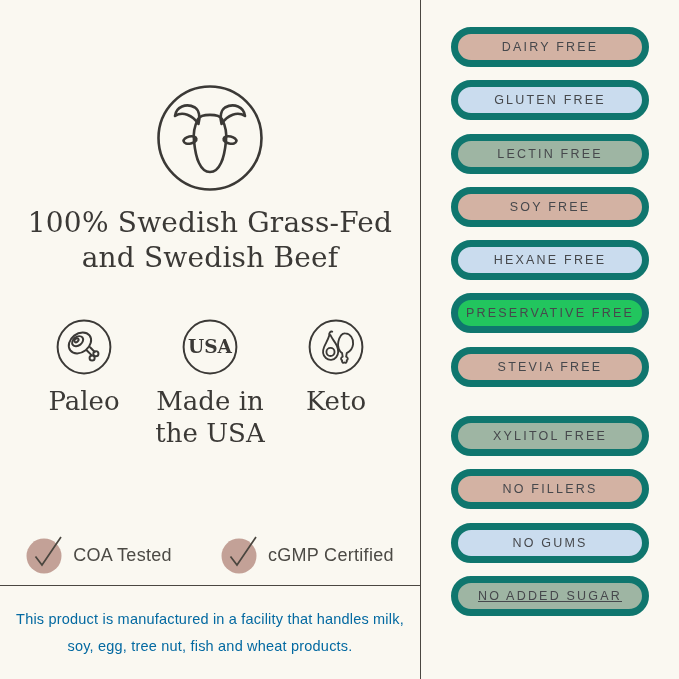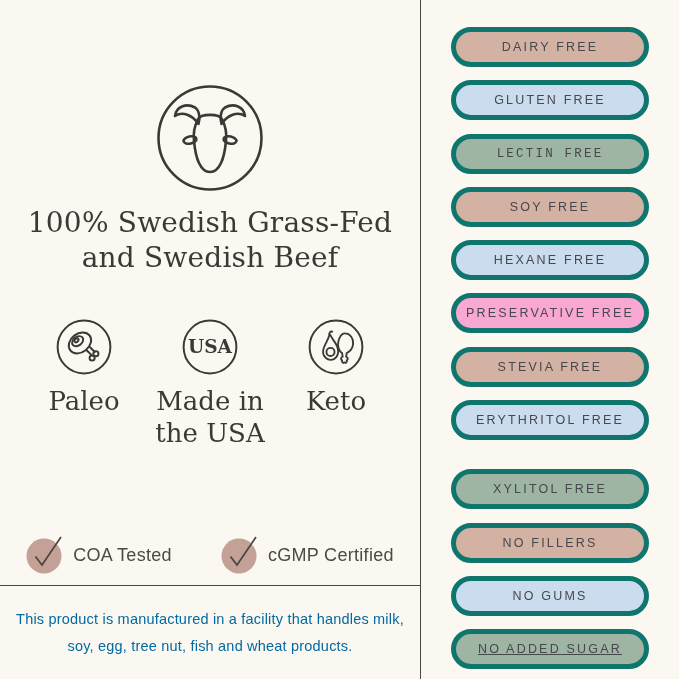--- a/index.html
+++ b/index.html
@@ -61,21 +61,21 @@
     font-size: 14.5px; line-height: 1.8; color: #0369a1; letter-spacing: 0.2px;
   }
   
   .badges {
     position: absolute; left: 421px; top: 0; width: 258px; height: 679px;
     display: flex; flex-direction: column; align-items: center;
     padding-top: 27px; gap: 13.3px;
   }
   .pill {
     width: 198px; height: 40px; border-radius: 20px;
-    border: 5px solid #0f766e;
+    border: 7px solid #0f766e;
     display: flex; align-items: center; justify-content: center;
     font-size: 12.5px; letter-spacing: 2.2px; color: #46484c;
     white-space: nowrap;
   }
 </style>
 </head>
 <body>
 
 <div class="divider-v"></div>
 <div class="divider-h"></div>
@@ -151,23 +151,22 @@
 
 </div>
 
 <div class="footer">
   <div class="footer-text">This product is manufactured in a facility that handles milk, soy, egg, tree nut, fish and wheat products.</div>
 </div>
 
 <div class="badges">
     <div class="pill" style="background: rgb(211, 178, 163);">DAIRY FREE</div>
     <div class="pill" style="background: rgb(202, 220, 238);">GLUTEN FREE</div>
-    <div class="pill" style="background: rgb(158, 181, 163); font-family: Liberation Mono, monospace;">LECTIN FREE</div>
+    <div class="pill" style="background: rgb(158, 181, 163);">LECTIN FREE</div>
     <div class="pill" style="background: rgb(211, 178, 163);">SOY FREE</div>
     <div class="pill" style="background: rgb(202, 220, 238);">HEXANE FREE</div>
-    <div class="pill" style="background: #f9a8d4;">PRESERVATIVE FREE</div>
+    <div class="pill" style="background: #22c55e;">PRESERVATIVE FREE</div>
     <div class="pill" style="background: rgb(211, 178, 163);">STEVIA FREE</div>
-    <div class="pill" style="background: rgb(202, 220, 238);">ERYTHRITOL FREE</div>
     <div class="pill" style="background: rgb(158, 181, 163); margin-top: 16px;">XYLITOL FREE</div>
     <div class="pill" style="background: rgb(211, 178, 163);">NO FILLERS</div>
     <div class="pill" style="background: rgb(202, 220, 238);">NO GUMS</div>
     <div class="pill" style="background: rgb(158, 181, 163); text-decoration: underline;">NO ADDED SUGAR</div>
   </div>
 
 </body></html>

